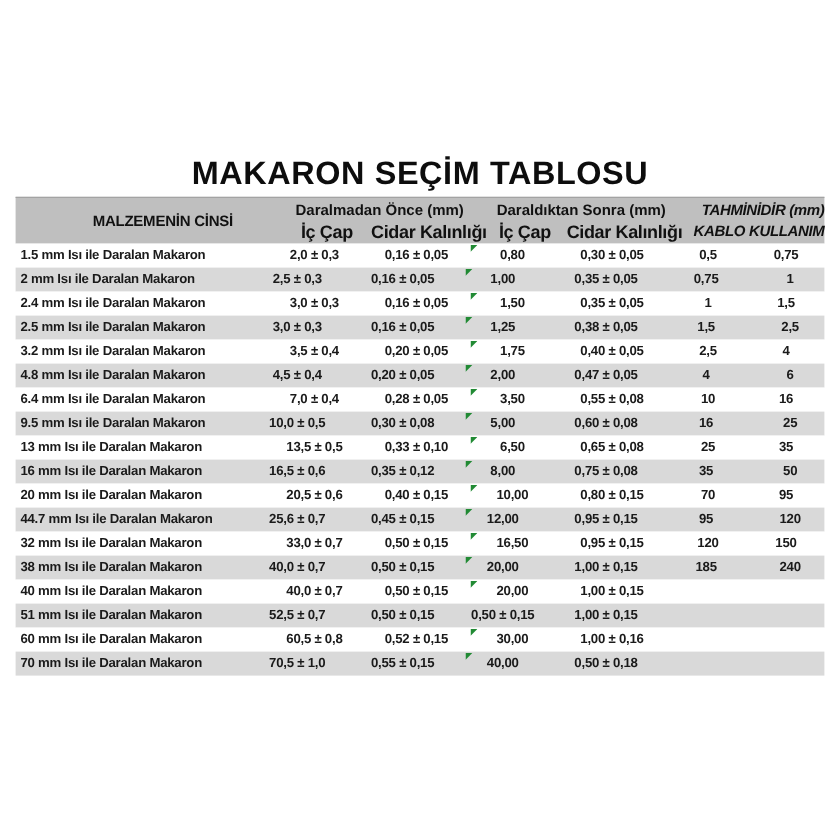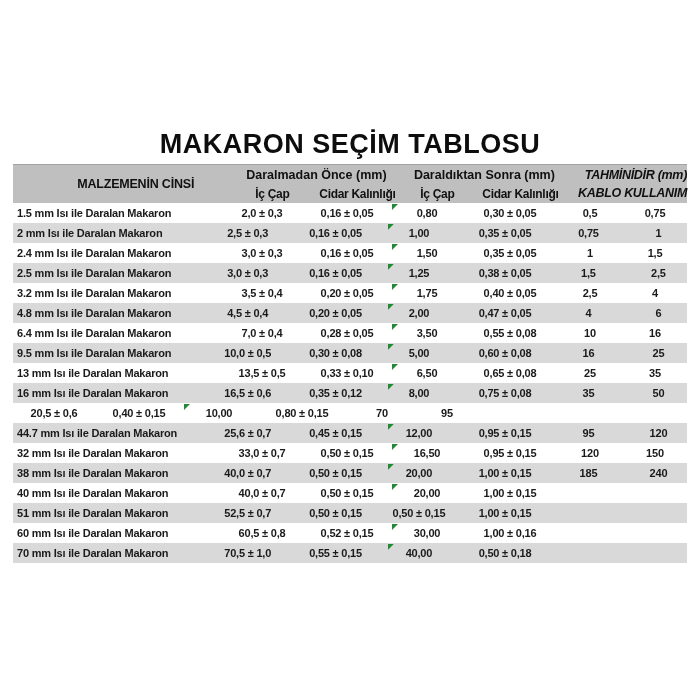--- a/index.html
+++ b/index.html
@@ -71,21 +71,21 @@
     display: flex;
     align-items: center;
     justify-content: center;
     white-space: nowrap;
   }
   .sub-row { display: flex; height: 19px; }
   .sub {
     display: flex;
     align-items: center;
     justify-content: center;
-    font-size: 12px;
+    font-size: 15px;
     letter-spacing: -0.3px;
     white-space: nowrap;
   }
   .th-estimate {
     display: flex;
     flex-direction: column;
     align-items: flex-end;
     justify-content: center;
     text-align: center;
     letter-spacing: -0.3px;
@@ -285,20 +285,21 @@
     <div class="cell c-aic w-aic">
       <span class="marker"></span>
       <span class="val">8,00</span>
     </div>
     <div class="cell c-acidar w-acidar">0,75 ± 0,08</div>
     <div class="cell c-k1 w-k1">35</div>
     <div class="cell c-k2 w-k2">50</div>
   </div>
 
   <div class="row">
+    <div class="cell material w-material">20 mm Isı ile Daralan Makaron</div>
     <div class="cell c-bic w-bic">20,5 ± 0,6</div>
     <div class="cell c-bcidar w-bcidar">0,40 ± 0,15</div>
     <div class="cell c-aic w-aic">
       <span class="marker"></span>
       <span class="val">10,00</span>
     </div>
     <div class="cell c-acidar w-acidar">0,80 ± 0,15</div>
     <div class="cell c-k1 w-k1">70</div>
     <div class="cell c-k2 w-k2">95</div>
   </div>

